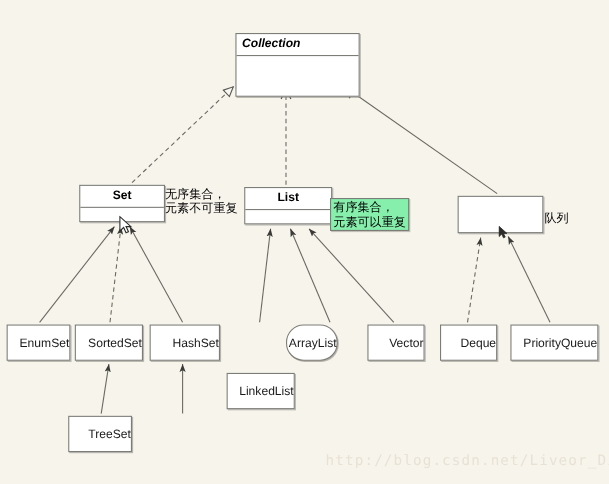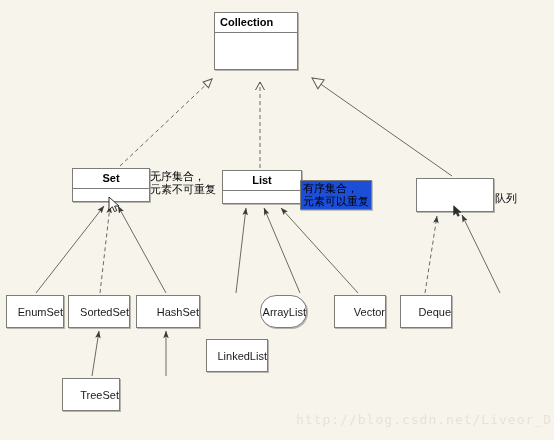--- a/index.html
+++ b/index.html
@@ -77,21 +77,21 @@
     color: #000000;
     white-space: nowrap;
   }
   .note-boxed {
     position: absolute;
     font-family: "DejaVu Sans", sans-serif;
     font-size: 11px;
     line-height: 13px;
     color: #000000;
     white-space: nowrap;
-    background: #1d4ed8;
+    background: #86efac;
     border: 1px solid #7d7d78;
     box-sizing: border-box;
     padding: 1px 2px;
     box-shadow: 1px 1px 0 rgba(130,128,120,0.45);
   }
 
   
   .watermark {
     position: absolute;
     font-family: "DejaVu Sans Mono", monospace;
@@ -145,21 +145,21 @@
 
     <path d="M 425 293 L 437 216" fill="none" stroke="#6a6a64" stroke-width="1" stroke-dasharray="4,3" marker-end="url(#m-filled)"></path>
 
     <path d="M 500 293 L 462 215" fill="none" stroke="#6a6a64" stroke-width="1" marker-end="url(#m-filled)"></path>
 
     <path d="M 92 376 L 99 331" fill="none" stroke="#6a6a64" stroke-width="1" marker-end="url(#m-filled)"></path>
 
     <path d="M 166 376 L 166 331" fill="none" stroke="#6a6a64" stroke-width="1" marker-end="url(#m-filled)"></path>
   </svg>
 
-  <div class="uml-box" style="left:214px; top:12px; width:84px; height:58px;">
+  <div class="uml-box" style="left:214px; top:30px; width:113px; height:58px;font-style:italic;">
     <div class="uml-title">Collection</div>
     <div class="uml-compartment" style="height:37px;"></div>
   </div>
 
   <div class="uml-box" style="left:72px; top:168px; width:78px; height:34px;">
     <div class="uml-title center">Set</div>
     <div class="uml-compartment" style="height:15px;"></div>
   </div>
   <div class="note-plain" style="left:150px; top:170px;">
     <div>无序集合，</div>
@@ -195,20 +195,23 @@
     <span>LinkedList</span>
   </div>
   <div class="leaf-box" style="left:260px; top:295px; width:44px; height:33px;border-radius:16px;">
     <span>ArrayList</span>
   </div>
   <div class="leaf-box" style="left:334px; top:295px; width:52px; height:33px;">
     <span>Vector</span>
   </div>
   <div class="leaf-box" style="left:400px; top:295px; width:52px; height:33px;">
     <span>Deque</span>
+  </div>
+  <div class="leaf-box" style="left:464px; top:295px; width:80px; height:33px;">
+    <span>PriorityQueue</span>
   </div>
 
   <div class="leaf-box" style="left:62px; top:378px; width:58px; height:33px;">
     <span>TreeSet</span>
   </div>
 
   <svg class="cursor-artifact" style="left:108px; top:196px;" width="14" height="18" viewBox="0 0 14 18" xmlns="http://www.w3.org/2000/svg">
     <path d="M1,1 L1,14 L4.4,10.8 L6.6,15.6 L8.8,14.6 L6.6,10 L11,10 Z" fill="#ffffff" stroke="#2c2c2a" stroke-width="1"></path>
   </svg>
   <svg class="cursor-artifact" style="left:453px; top:205px;" width="10" height="13" viewBox="0 0 14 18" xmlns="http://www.w3.org/2000/svg">

